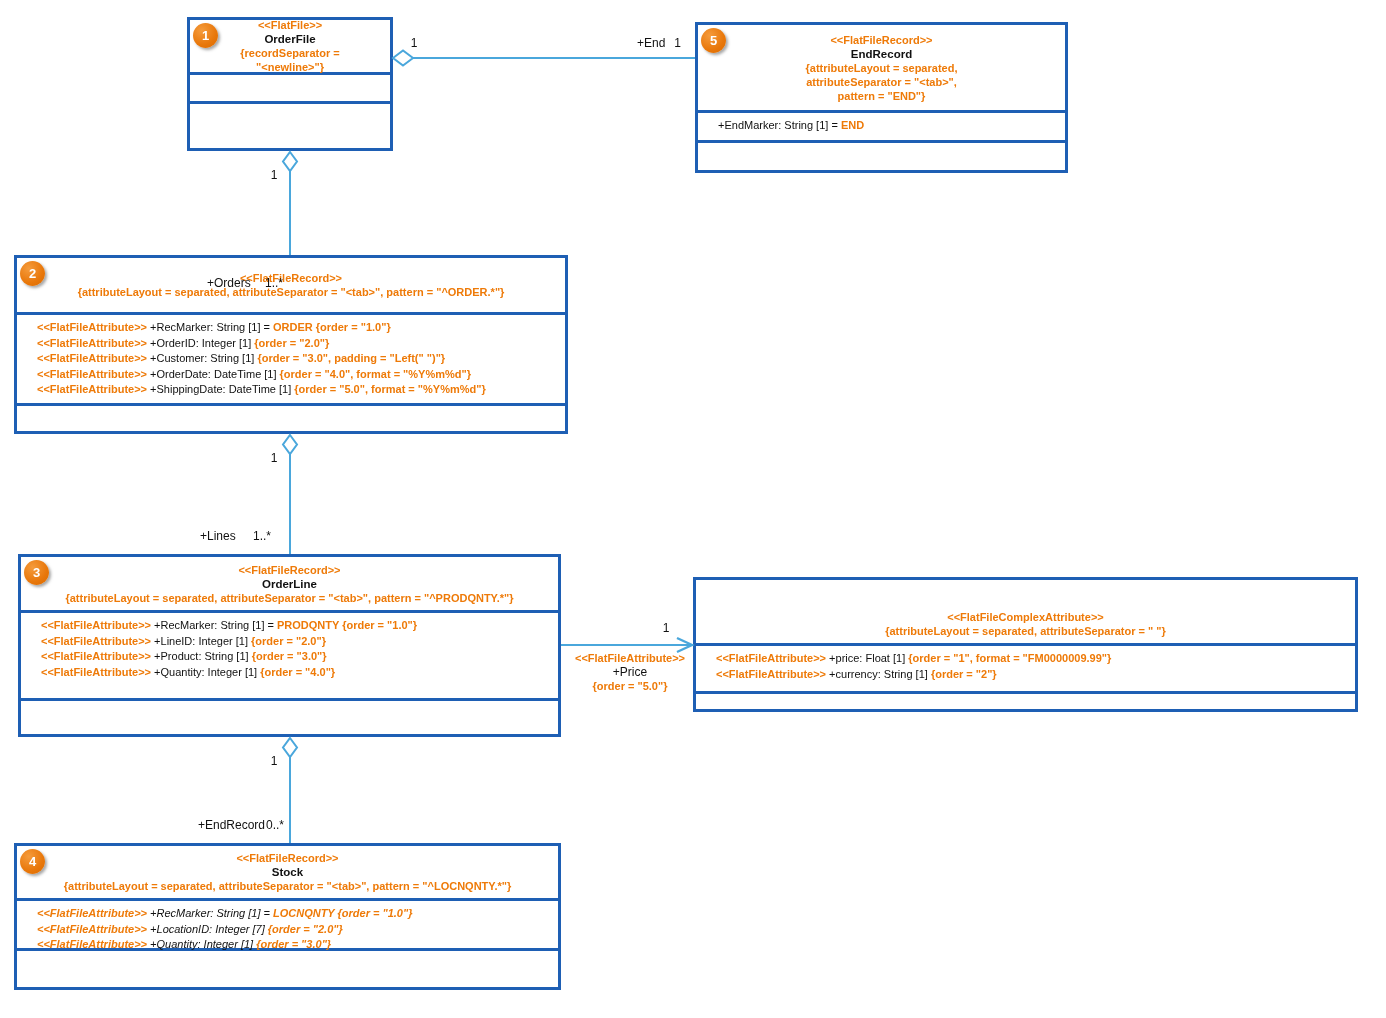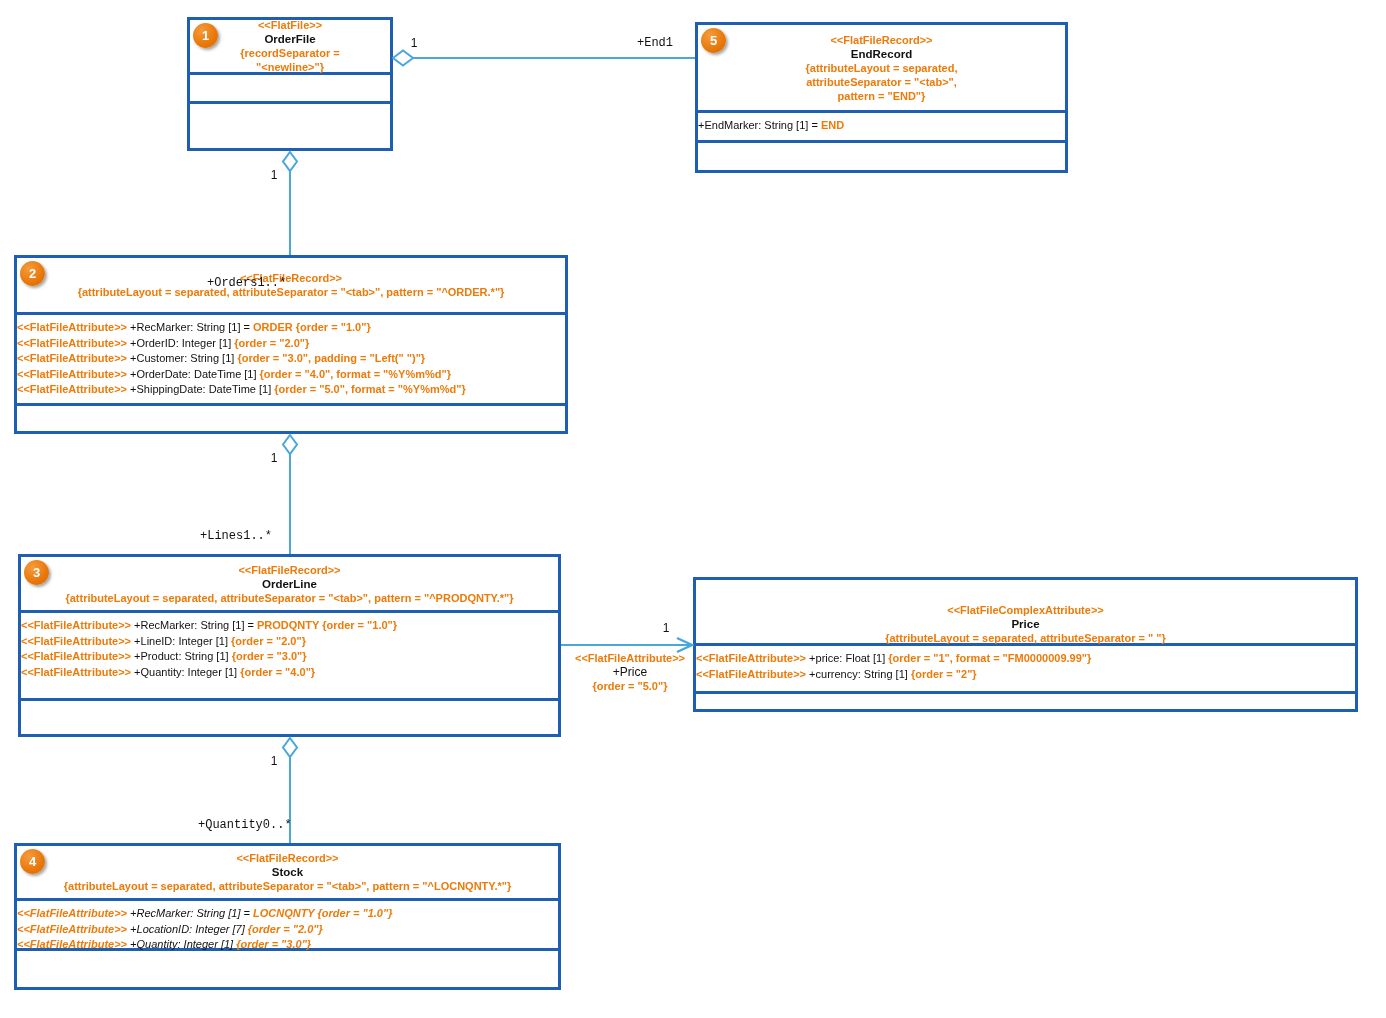--- a/index.html
+++ b/index.html
@@ -8,35 +8,35 @@
     --orange:#EE7A08;
     --black:#111111;
   }
   *{box-sizing:border-box;margin:0;padding:0;}
   body{font-family:"Liberation Sans",sans-serif;background:#ffffff;}
   #canvas{position:relative;width:1386px;height:1018px;background:#ffffff;overflow:hidden;}
   #wires{position:absolute;left:0;top:0;width:1386px;height:1018px;pointer-events:none;z-index:2;}
   .box{position:absolute;border:3px solid var(--blue);background:#ffffff;display:flex;flex-direction:column;z-index:1;}
   .cmp{width:100%;}
   .title{border-bottom:3px solid var(--blue);display:flex;flex-direction:column;justify-content:center;text-align:center;line-height:14px;font-size:11px;padding:2px 4px;}
-  .attrs{border-bottom:3px solid var(--blue);padding:5px 0;font-size:11px;line-height:15.5px;}
+  .attrs{border-bottom:3px solid var(--blue);padding:5px 20px;font-size:11px;line-height:15.5px;}
   .ops{flex:1;}
   .stereo,.constraint{color:var(--orange);font-weight:bold;}
   .constraint{white-space:pre-line;}
   .cname{color:var(--black);font-weight:bold;font-size:11.5px;}
   .arow{white-space:nowrap;}
   .org{color:var(--orange);font-weight:bold;}
   .blk{color:var(--black);}
   .badge{position:absolute;left:3px;top:3px;width:25px;height:25px;border-radius:50%;
     background:radial-gradient(circle at 35% 30%,#F59B3C,#E8770A 60%,#D96A00);
     box-shadow:2px 2px 3px rgba(120,120,120,0.65);
     color:#ffffff;font-weight:bold;font-size:13px;display:flex;align-items:center;justify-content:center;z-index:3;}
   .lbl{position:absolute;font-size:12px;color:var(--black);z-index:2;white-space:nowrap;}
   .lbl.center{text-align:center;}
-  .rolerow{position:absolute;display:flex;font-size:12px;color:var(--black);z-index:2;font-family:Liberation Mono, monospace;}
+  .rolerow{position:absolute;display:flex;justify-content:space-between;font-size:12px;color:var(--black);z-index:2;}
   .attr-assoc-label{position:absolute;text-align:center;font-size:11px;line-height:14px;z-index:2;}
   
   #box-orderfile{left:187px;top:17px;width:206px;height:134px;}
   #box-orderfile .title{height:55px;}
   #box-orderfile .attrs{height:29px;}
   #box-endrecord{left:695px;top:22px;width:373px;height:151px;}
   #box-endrecord .title{height:88px;}
   #box-endrecord .attrs{height:30px;}
   #box-order{left:14px;top:255px;width:554px;height:179px;}
   #box-order .title{height:57px;}
@@ -129,21 +129,20 @@
         <div class="arow"><span class="org">&lt;&lt;FlatFileAttribute&gt;&gt;</span><span class="blk"> +LineID: Integer [1] </span><span class="org">{order = "2.0"}</span></div>
         <div class="arow"><span class="org">&lt;&lt;FlatFileAttribute&gt;&gt;</span><span class="blk"> +Product: String [1] </span><span class="org">{order = "3.0"}</span></div>
         <div class="arow"><span class="org">&lt;&lt;FlatFileAttribute&gt;&gt;</span><span class="blk"> +Quantity: Integer [1] </span><span class="org">{order = "4.0"}</span></div>
       </div>
     <div class="cmp ops"></div>
   </div>
 
   <div class="box" id="box-price">
     <div class="cmp title">
       <div class="stereo">&lt;&lt;FlatFileComplexAttribute&gt;&gt;</div>
-      <div class="cname">Price</div>
       <div class="constraint">{attributeLayout = separated, attributeSeparator = " "}</div>
     </div>
     <div class="cmp attrs">
         <div class="arow"><span class="org">&lt;&lt;FlatFileAttribute&gt;&gt;</span><span class="blk"> +price: Float [1] </span><span class="org">{order = "1", format = "FM0000009.99"}</span></div>
         <div class="arow"><span class="org">&lt;&lt;FlatFileAttribute&gt;&gt;</span><span class="blk"> +currency: String [1] </span><span class="org">{order = "2"}</span></div>
       </div>
     <div class="cmp ops"></div>
   </div>
 
   <div class="box" id="box-stock">
@@ -174,21 +173,21 @@
   </div>
 
   <div class="lbl center" style="left:266px;top:451px;width:16px;">1</div>
   <div class="rolerow" style="left:200px;top:529px;width:71px;">
     <span>+Lines</span>
     <span>1..*</span>
   </div>
 
   <div class="lbl center" style="left:266px;top:754px;width:16px;">1</div>
   <div class="rolerow" style="left:198px;top:818px;width:86px;">
-    <span>+Quantity</span>
+    <span>+EndRecord</span>
     <span>0..*</span>
   </div>
 
   <div class="lbl center" style="left:658px;top:621px;width:16px;">1</div>
   <div class="attr-assoc-label" style="left:566px;top:651px;width:128px;">
     <div class="org">&lt;&lt;FlatFileAttribute&gt;&gt;</div>
     <div class="blk" style="font-size:12px;">+Price</div>
     <div class="org">{order = "5.0"}</div>
   </div>
 

